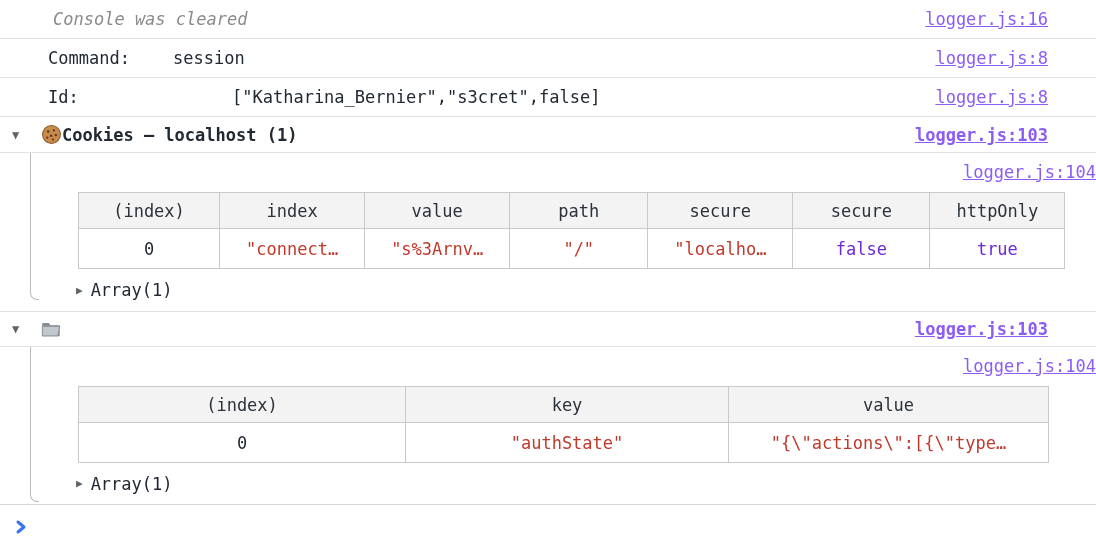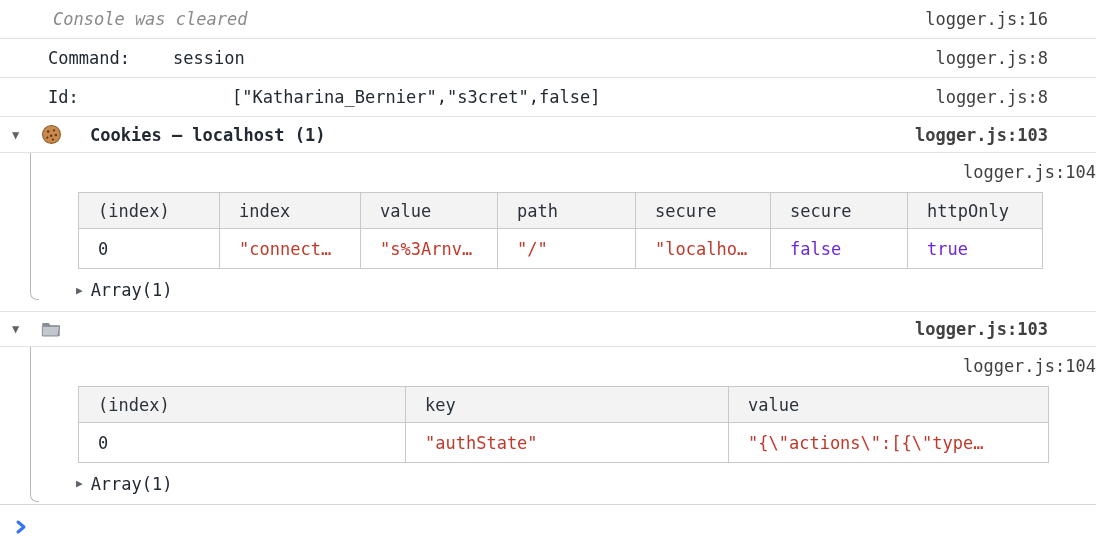--- a/index.html
+++ b/index.html
@@ -13,57 +13,57 @@
   .msg-row{
     display:flex;align-items:center;height:39px;
     border-bottom:1px solid #e2e2e2;
     padding:0 48px;box-sizing:border-box;white-space:nowrap;
   }
   .cleared{color:#8a8a8a;font-style:italic;margin-left:5px;}
   .lbl{font-weight:400;}
   .lbl-cmd{display:inline-block;width:125px;}
   .lbl-id{display:inline-block;width:184px;}
   .src{
-    margin-left:auto;color:#404040;
+    margin-left:auto;color:#8b5cf6;text-decoration:underline;
     cursor:pointer;white-space:nowrap;
   }
   .src.bold{font-weight:700;}
 
   .group-header{
     display:flex;align-items:center;height:36px;
     border-bottom:1px solid #e2e2e2;
     padding:0 48px 0 12px;box-sizing:border-box;font-weight:700;
   }
   .group-header.bt{border-top:1px solid #e2e2e2;}
   .tri{color:#5f6368;line-height:1;}
   .tri-down{font-size:12px;width:14px;flex:none;}
   .gicon{margin-left:14px;width:22px;height:22px;flex:none;display:flex;align-items:center;justify-content:center;}
-  .gtitle{margin-left:28px;}
+  .gtitle{}
 
   .group-content{position:relative;}
   .guide{
     position:absolute;left:30px;top:0;width:8px;
     border-left:1px solid #b9b9b9;border-bottom:1px solid #b9b9b9;
     border-bottom-left-radius:7px;
   }
   .guide.g1{height:146px;}
   .guide.g2{height:154px;}
 
   .link-row{
     display:flex;height:37px;align-items:center;
     justify-content:flex-end;box-sizing:border-box;
   }
 
   table.ctable{
     border-collapse:collapse;table-layout:fixed;
     margin:2px 0 0 78px;font-size:17px;
   }
   table.ctable th,table.ctable td{
-    border:1px solid #c9c9c9;text-align:left;font-weight:400;
-    padding:0 19px;overflow:hidden;white-space:nowrap;box-sizing:border-box;
+    border:1px solid #c9c9c9;text-align:center;font-weight:400;
+    padding:0 26px;overflow:hidden;white-space:nowrap;box-sizing:border-box;
   }
   table.ctable th{background:#f3f3f3;height:36px;color:#2b323b;}
   table.ctable td{height:40px;}
   td.v-str{color:#c0392b;}
   td.v-bool{color:#6d28d9;}
 
   .array-row{display:flex;align-items:center;padding-left:76px;}
   .array-row.a1{height:42px;}
   .array-row.a2{height:41px;}
   .tri-right{font-size:11px;margin-right:8px;}

